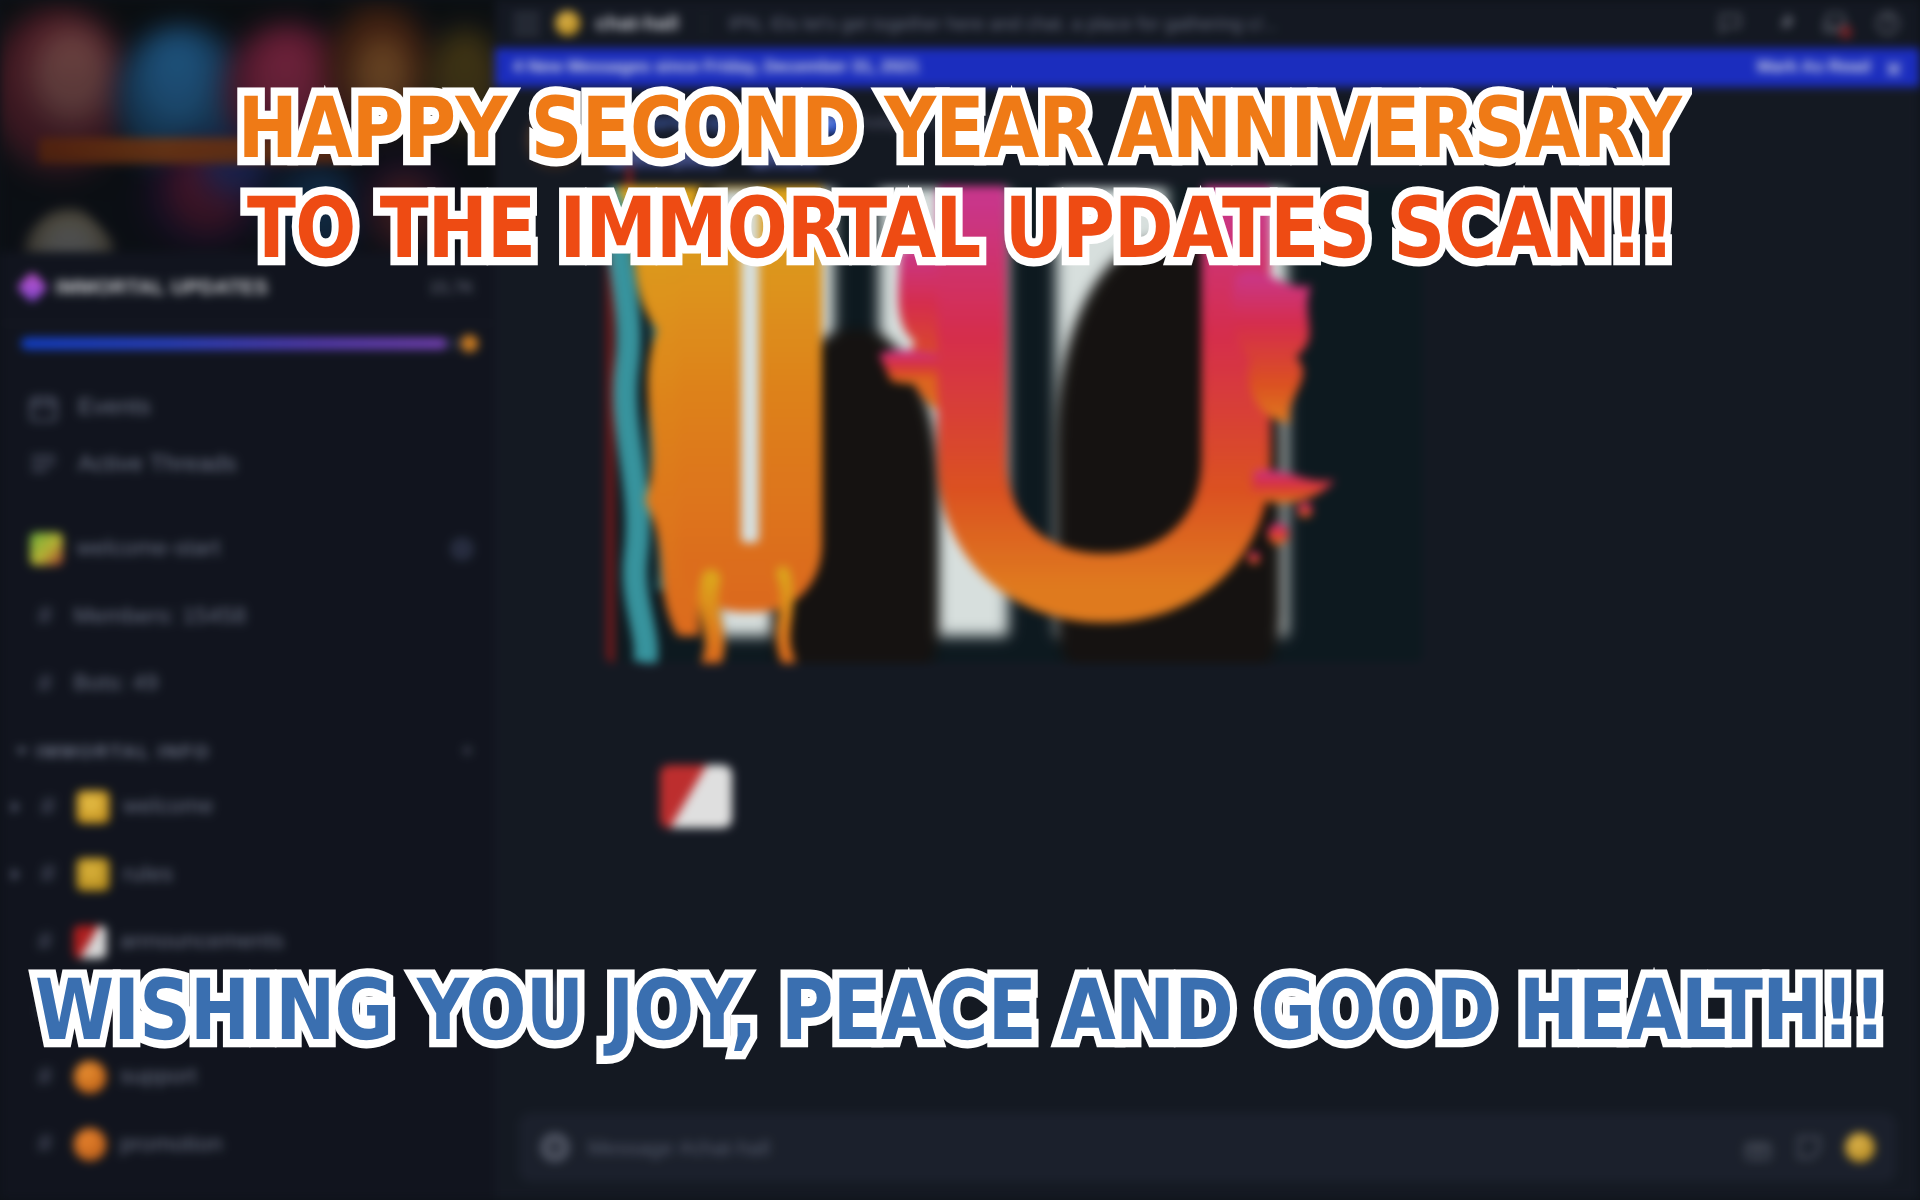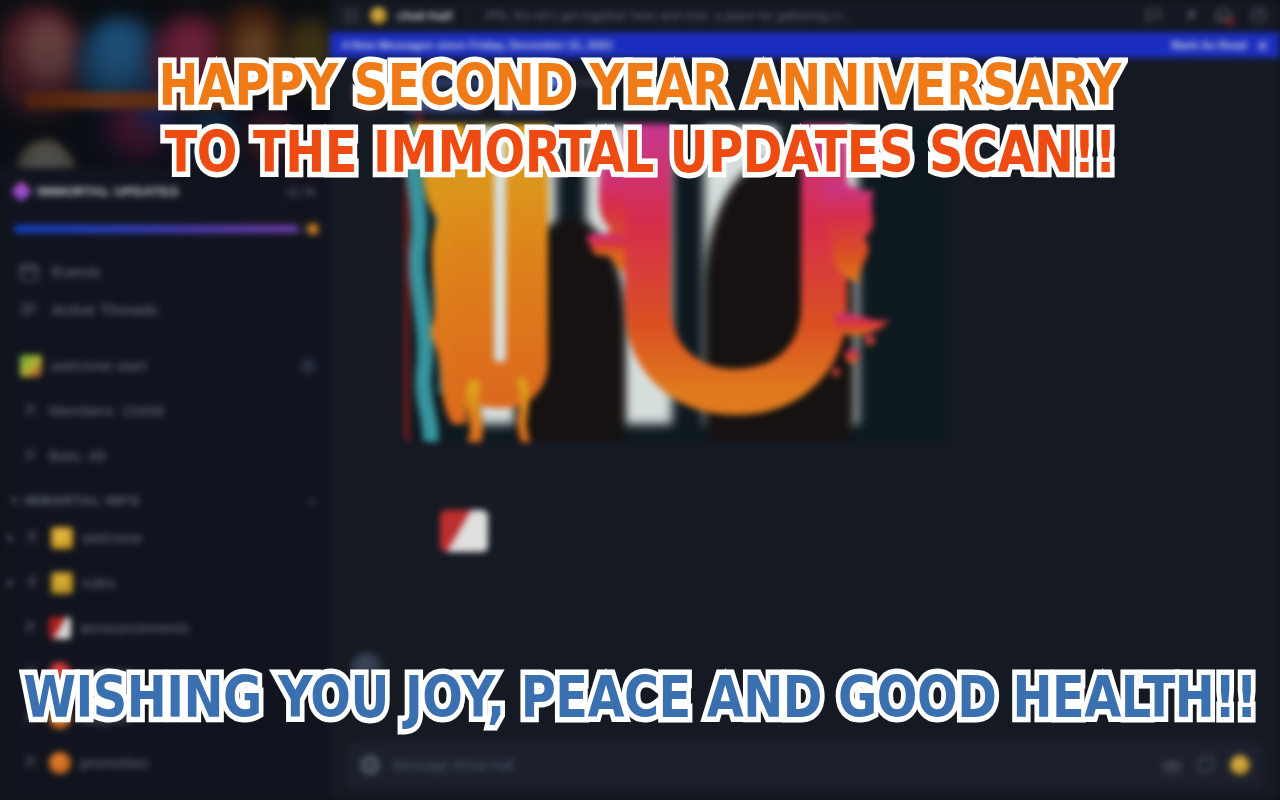--- a/index.html
+++ b/index.html
@@ -196,21 +196,21 @@
     letter-spacing:-0.5px;
     white-space:nowrap;
     -webkit-text-stroke:9px #ffffff;
     paint-order:stroke fill;
   }
   .headline span { display:inline-block; transform:scaleX(1.04) scaleY(1.22); }
 
   .ann1 { top:58px;  font-size:46px; color:#ef7a16; }
   .ann2 { top:125px; font-size:46px; color:#ee4b13; }
   .ann3 { top:602px; font-size:46px; color:#3d9ac6; }
-  .ann4 { top:670px; font-size:46px; color:#3a6fb0; }
+  .ann4 { top:646px; font-size:46px; color:#3a6fb0; }
   .ann3 .yr { color:#49a8d4; font-size:56px; }
 </style>
 </head>
 <body>
 
 <div id="app">
 
   <div class="sidebar">
 
     <div class="server-banner">

